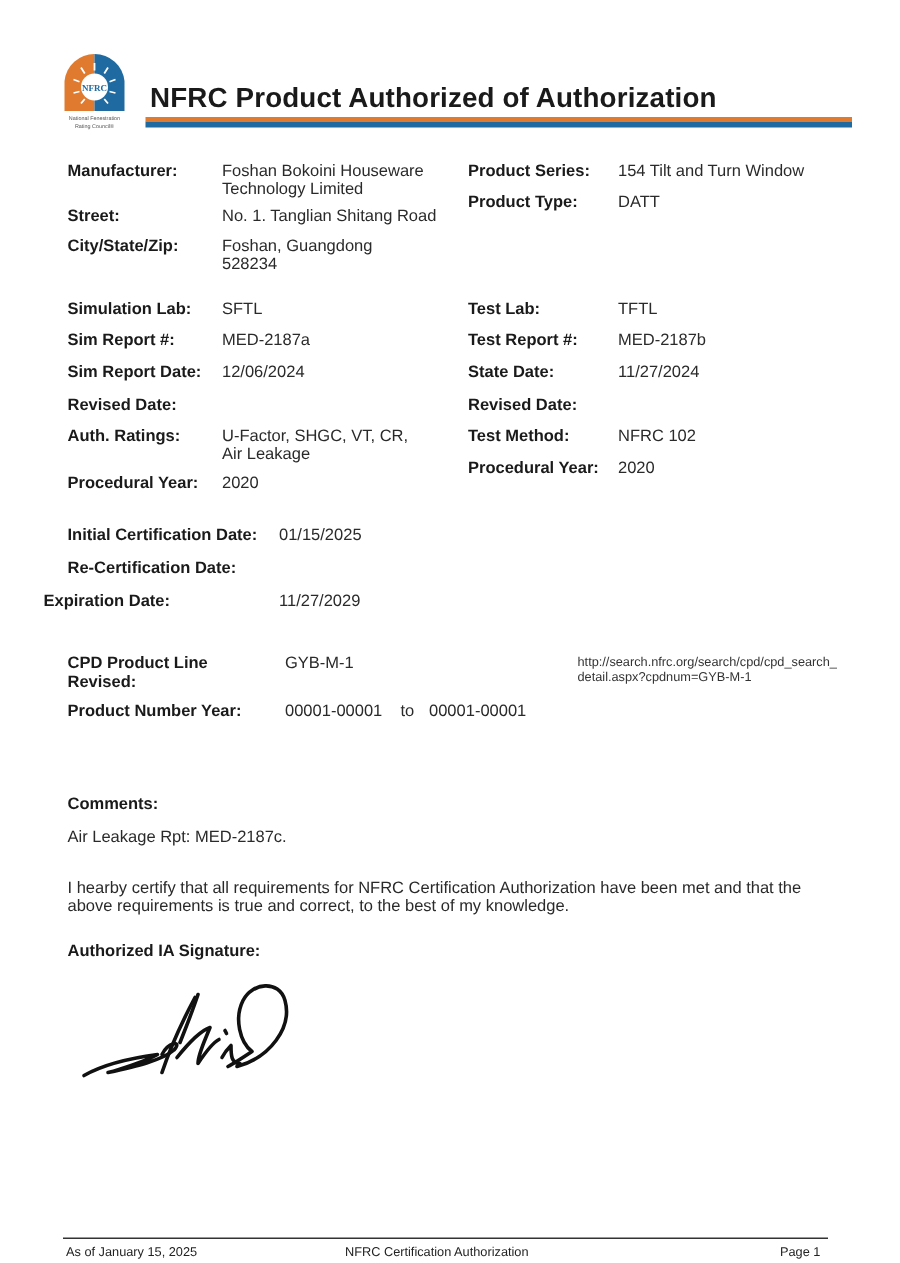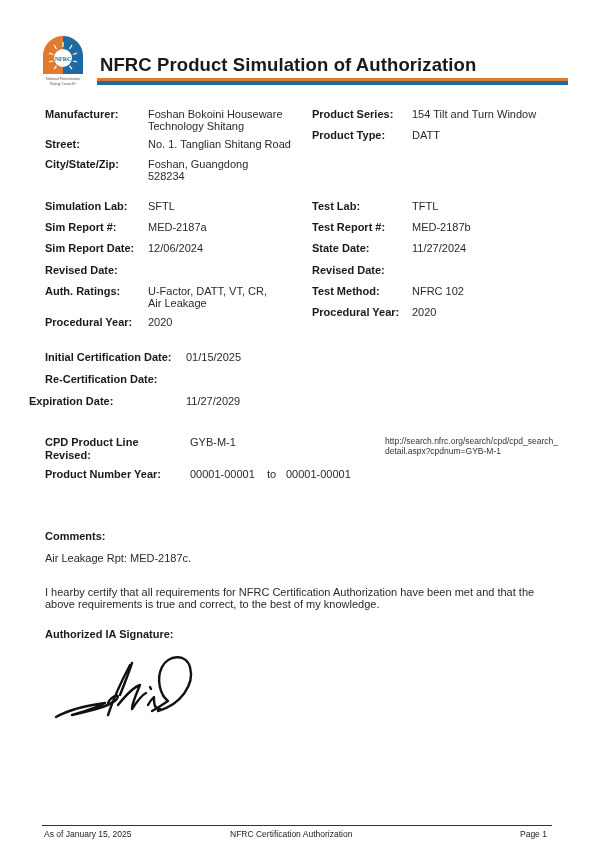--- a/index.html
+++ b/index.html
@@ -36,27 +36,27 @@
       <line x1="37" y1="28" x2="33" y2="27"></line>
       <line x1="14" y1="35" x2="16.5" y2="32"></line>
       <line x1="32" y1="35" x2="29.5" y2="32"></line>
     </g>
     <circle cx="23" cy="24" r="9" fill="#ffffff"></circle>
     <text x="23" y="26.5" font-size="6" text-anchor="middle" fill="#1f6aa0" font-family="Liberation Serif, serif" font-weight="bold">NFRC</text>
     <text x="23" y="46" font-size="3.6" text-anchor="middle" fill="#555" font-family="Liberation Sans, sans-serif">National Fenestration</text>
     <text x="23" y="51" font-size="3.6" text-anchor="middle" fill="#555" font-family="Liberation Sans, sans-serif">Rating Council®</text>
   </svg>
 </div>
-<div class="abs title">NFRC Product Simulation of Authorization</div>
+<div class="abs title">NFRC Product Authorized of Authorization</div>
 <div class="abs bar-orange"></div>
 <div class="abs bar-blue"></div>
 
 <div class="abs lbl" style="left:45px;top:108px">Manufacturer:</div>
 <div class="abs val" style="left:148px;top:108px">Foshan Bokoini Houseware</div>
-<div class="abs val" style="left:148px;top:120px">Technology Shitang</div>
+<div class="abs val" style="left:148px;top:120px">Technology Limited</div>
 
 <div class="abs lbl" style="left:45px;top:138px">Street:</div>
 <div class="abs val" style="left:148px;top:138px">No. 1. Tanglian Shitang Road</div>
 
 <div class="abs lbl" style="left:45px;top:158px">City/State/Zip:</div>
 <div class="abs val" style="left:148px;top:158px">Foshan, Guangdong</div>
 <div class="abs val" style="left:148px;top:170px">528234</div>
 
 <div class="abs lbl" style="left:312px;top:108px">Product Series:</div>
 <div class="abs val" style="left:412px;top:108px">154 Tilt and Turn Window</div>
@@ -65,21 +65,21 @@
 
 <div class="abs lbl" style="left:45px;top:200px">Simulation Lab:</div>
 <div class="abs val" style="left:148px;top:200px">SFTL</div>
 <div class="abs lbl" style="left:45px;top:221px">Sim Report #:</div>
 <div class="abs val" style="left:148px;top:221px">MED-2187a</div>
 <div class="abs lbl" style="left:45px;top:242px">Sim Report Date:</div>
 <div class="abs val" style="left:148px;top:242px">12/06/2024</div>
 <div class="abs lbl" style="left:45px;top:264px">Revised Date:</div>
 <div class="abs val" style="left:148px;top:264px"></div>
 <div class="abs lbl" style="left:45px;top:285px">Auth. Ratings:</div>
-<div class="abs val" style="left:148px;top:285px">U-Factor, DATT, VT, CR,</div>
+<div class="abs val" style="left:148px;top:285px">U-Factor, SHGC, VT, CR,</div>
 <div class="abs val" style="left:148px;top:297px">Air Leakage</div>
 <div class="abs lbl" style="left:45px;top:316px">Procedural Year:</div>
 <div class="abs val" style="left:148px;top:316px">2020</div>
 
 <div class="abs lbl" style="left:312px;top:200px">Test Lab:</div>
 <div class="abs val" style="left:412px;top:200px">TFTL</div>
 <div class="abs lbl" style="left:312px;top:221px">Test Report #:</div>
 <div class="abs val" style="left:412px;top:221px">MED-2187b</div>
 <div class="abs lbl" style="left:312px;top:242px">State Date:</div>
 <div class="abs val" style="left:412px;top:242px">11/27/2024</div>

